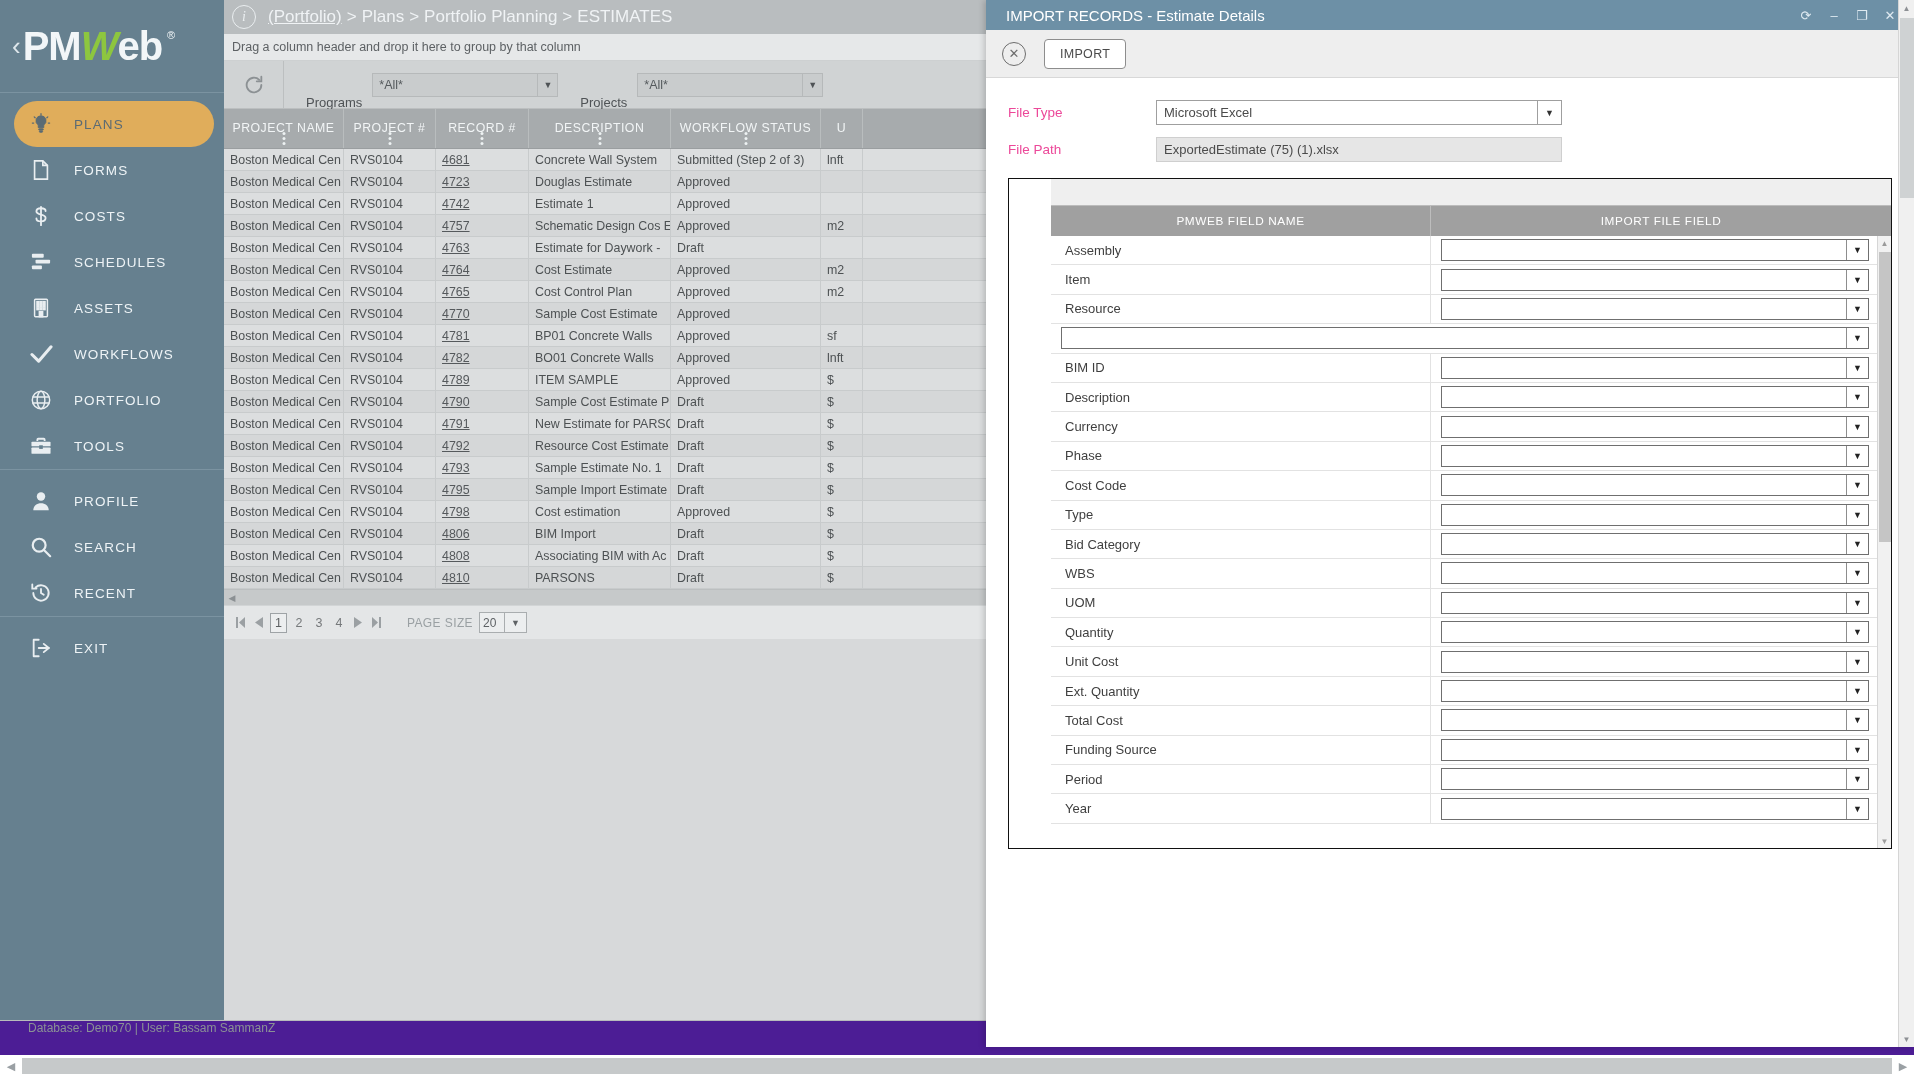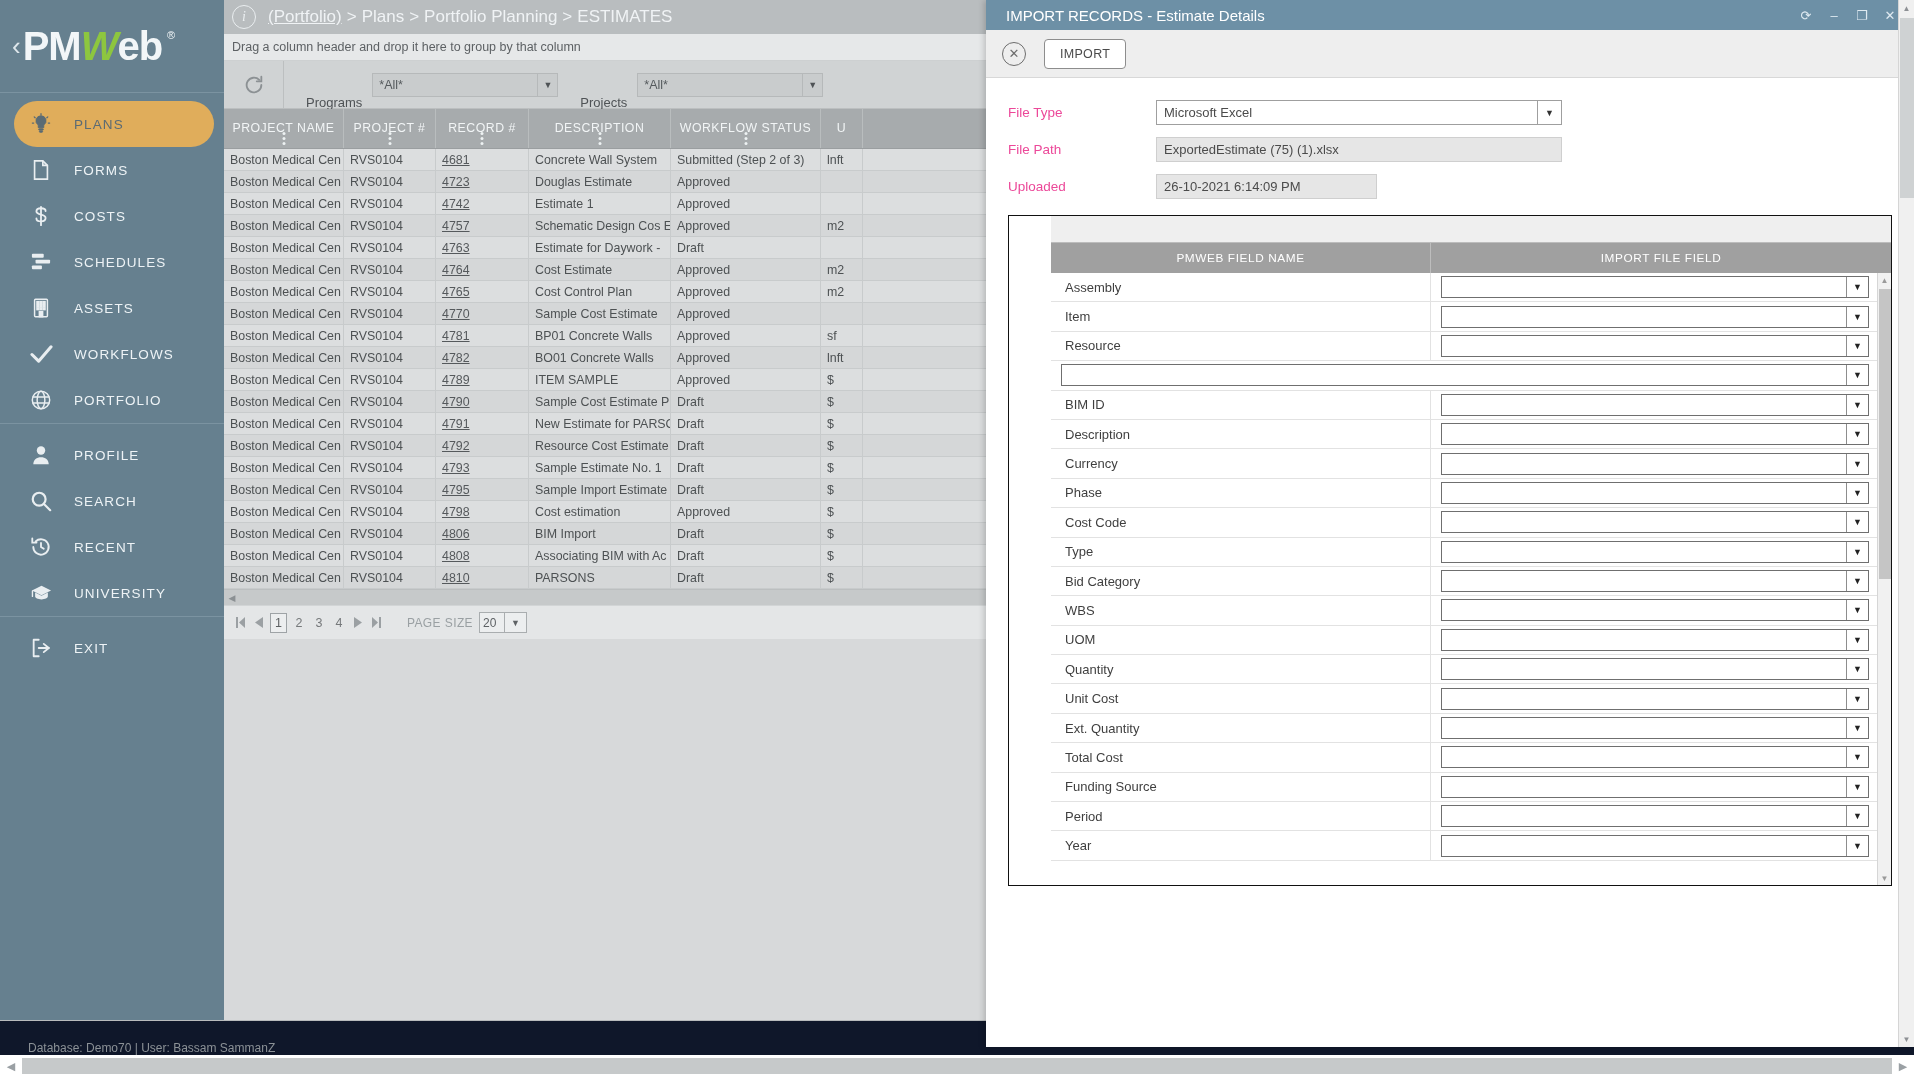--- a/index.html
+++ b/index.html
@@ -62,23 +62,23 @@
   .nav-item .nav-label {
     font-size: 13.5px; letter-spacing: 1.1px;
     color: #eef3f6;
   }
   .nav-item.active .nav-label { color: #5b6b74; }
   .nav-item.active .nav-ico svg { stroke: #5b6b74; fill: #5b6b74; }
 
   #statusbar {
     position: absolute; left: 0; top: 1020px;
     width: 1914px; height: 35px;
-    background: #0f172a;
+    background: #4c1d95;
     border-top: 1px solid #b8bbbc;
-    display: flex; align-items: flex-end;
+    display: flex; align-items: flex-start;
   }
   #statusbar .stxt {
     font-size: 12px; color: #8b9196; padding-left: 28px;
   }
   #bottombar {
     position: absolute; left: 0; top: 1055px;
     width: 1914px; height: 22px;
     background: #ffffff;
     display: flex; align-items: center;
   }
@@ -434,20 +434,31 @@
         <div class="nav-item">
           <span class="nav-ico" style="color: rgb(233, 238, 241);">
             <svg width="22" height="22" viewBox="0 0 24 24" fill="none" stroke="currentColor" stroke-width="1.6">
               <circle cx="12" cy="12" r="9.5"></circle>
               <ellipse cx="12" cy="12" rx="4.2" ry="9.5"></ellipse>
               <path d="M2.8 8.8h18.4M2.8 15.2h18.4"></path>
             </svg>
           </span>
           <span class="nav-label">PORTFOLIO</span>
         </div>
+        <div class="nav-item">
+          <span class="nav-ico" style="color: rgb(233, 238, 241);">
+            <svg width="22" height="20" viewBox="0 0 24 22" fill="currentColor">
+              <path d="M9 2h6a2 2 0 0 1 2 2v1.6h-2V4H9v1.6H7V4a2 2 0 0 1 2-2z"></path>
+              <rect x="1.5" y="6.2" width="21" height="5.2" rx="1"></rect>
+              <rect x="1.5" y="12.6" width="21" height="7" rx="1"></rect>
+              <rect x="10" y="10.2" width="4" height="4" fill="#66808f"></rect>
+            </svg>
+          </span>
+          <span class="nav-label">TOOLS</span>
+        </div>
       </div>
     <div class="side-sep"></div>
     <div id="nav-second">
         <div class="nav-item">
           <span class="nav-ico" style="color: rgb(233, 238, 241);">
             <svg width="20" height="22" viewBox="0 0 20 24" fill="currentColor">
               <circle cx="10" cy="7" r="4.6"></circle>
               <path d="M1.6 22c0-4.7 3.8-7.6 8.4-7.6s8.4 2.9 8.4 7.6z"></path>
             </svg>
           </span>
@@ -464,30 +475,20 @@
         </div>
         <div class="nav-item">
           <span class="nav-ico" style="color: rgb(233, 238, 241);">
             <svg width="22" height="22" viewBox="0 0 24 24" fill="none" stroke="currentColor" stroke-width="2" stroke-linecap="round">
               <path d="M3.6 12a8.4 8.4 0 1 0 2.5-6"></path>
               <polyline points="2.5,2.6 2.5,7.2 7.1,7.2"></polyline>
               <path d="M12 7.6V12l3 2"></path>
             </svg>
           </span>
           <span class="nav-label">RECENT</span>
-        </div>
-        <div class="nav-item">
-          <span class="nav-ico" style="color: rgb(233, 238, 241);">
-            <svg width="23" height="20" viewBox="0 0 24 22" fill="currentColor">
-              <path d="M12 3 1.5 8.2 12 13.4l10.5-5.2z"></path>
-              <path d="M5 10.5v4.2c0 1.9 3.1 3.4 7 3.4s7-1.5 7-3.4v-4.2l-7 3.5z"></path>
-              <rect x="1.3" y="8" width="1.5" height="7.5" rx=".7"></rect>
-            </svg>
-          </span>
-          <span class="nav-label">UNIVERSITY</span>
         </div>
       </div>
     <div class="side-sep"></div>
     <div id="nav-third">
         <div class="nav-item">
           <span class="nav-ico" style="color: rgb(233, 238, 241);">
             <svg width="22" height="22" viewBox="0 0 24 24" fill="none" stroke="currentColor" stroke-width="2" stroke-linecap="round" stroke-linejoin="round">
               <path d="M9.5 3H4v18h5.5"></path>
               <polyline points="15,7.5 20.5,12 15,16.5"></polyline>
               <path d="M20.5 12H9.5"></path>
@@ -891,26 +892,20 @@
           <span>Microsoft Excel</span>
           <span class="fdd">▼</span>
         </div>
       </div>
       <div class="frow">
         <span class="flabel">File Path</span>
         <div class="finput readonly" style="width:406px">
           <span>ExportedEstimate (75) (1).xlsx</span>
         </div>
       </div>
-      <div class="frow">
-        <span class="flabel">Uploaded</span>
-        <div class="finput readonly" style="width:221px">
-          <span>26-10-2021 6:14:09 PM</span>
-        </div>
-      </div>
     </div>
 
     <div id="map-panel">
       <div id="map-panel-top"></div>
       <div class="map-head">
         <div class="mh mh-left">PMWEB FIELD NAME</div>
         <div class="mh mh-right">IMPORT FILE FIELD</div>
       </div>
       <div id="map-scroll">
         <div id="map-rows">

